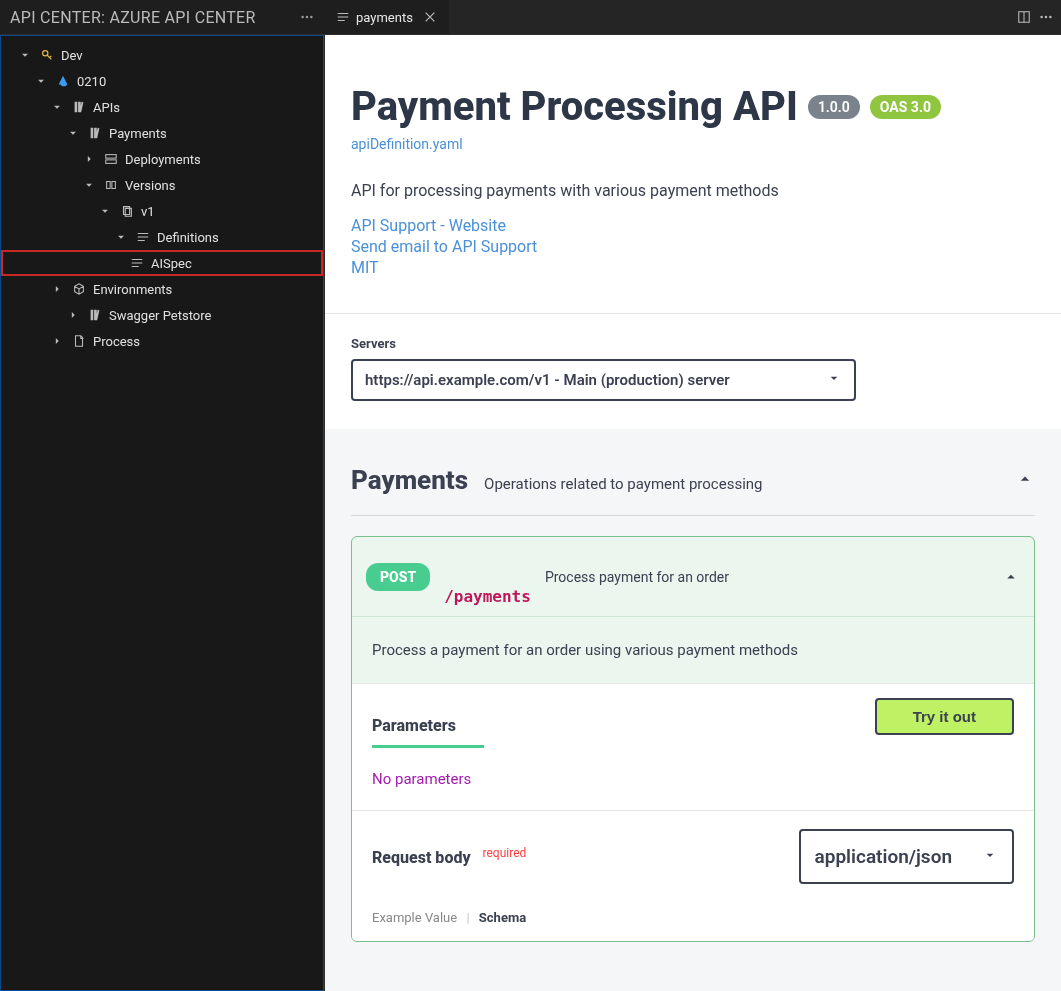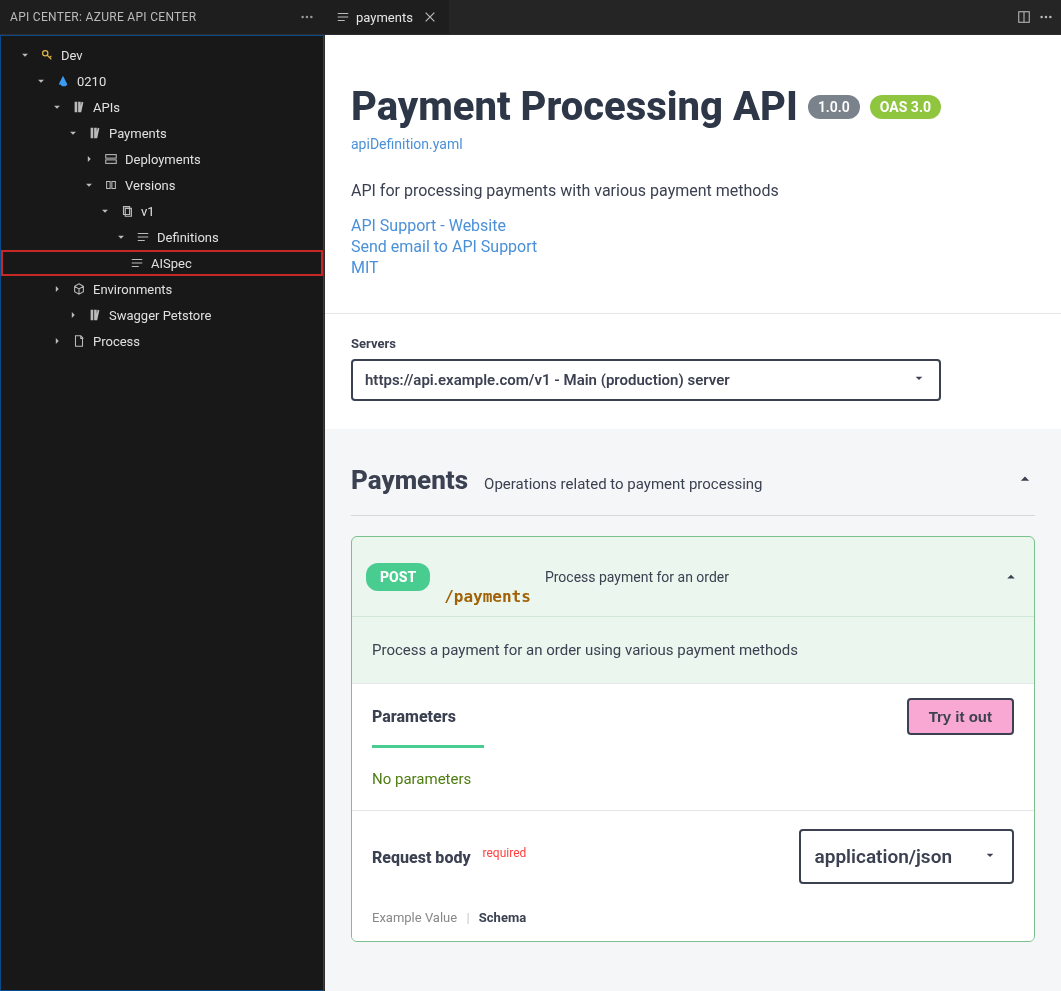--- a/index.html
+++ b/index.html
@@ -1,21 +1,21 @@
 <!DOCTYPE html>
 <html><head>
 <meta charset="utf-8">
 <style>
   * { box-sizing: border-box; margin: 0; padding: 0; }
   html, body { height: 100%; font-family: -apple-system, BlinkMacSystemFont, "Segoe UI", Roboto, Helvetica, Arial, sans-serif; }
   body { display: flex; flex-direction: column; background: #1e1e1e; color: #ccc; width: 1061px; height: 991px; overflow: hidden; }
 
   
   .topbar { display: flex; align-items: stretch; height: 35px; background: #1e1e1e; border-bottom: 1px solid #2d2d2d; }
-  .panel-title-bar { width: 324px; display: flex; align-items: center; padding: 0 10px; color: #bbb; font-size: 12px; }
+  .panel-title-bar { width: 324px; display: flex; align-items: center; padding: 0 10px; color: #bbb; font-size: 16px; }
   .panel-title-bar .title { text-transform: uppercase; letter-spacing: .3px; }
   .panel-title-bar .ellipsis { margin-left: auto; color: #999; }
 
   .tab-strip { flex: 1; display: flex; align-items: stretch; background: #252526; position: relative; }
   .tab { display: flex; align-items: center; gap: 6px; padding: 0 12px; background: #1e1e1e; color: #e6e6e6; font-size: 13px; border-right: 1px solid #252526; }
   .tab .tab-icon { color: #bbb; }
   .tab .close-icon { color: #bbb; font-size: 14px; margin-left: 4px; }
   .tab-actions { margin-left: auto; display: flex; align-items: center; gap: 8px; padding: 0 8px; color: #bbb; }
 
   
@@ -44,44 +44,44 @@
   .oas-badge { background: #90c53f; color: #fff; font-size: 14px; padding: 4px 10px; border-radius: 14px; font-weight: 700; }
   .api-file { color: #4a90d9; font-size: 14px; margin-top: 6px; display: inline-block; }
   .api-desc { color: #3b4151; font-size: 16px; margin-top: 28px; }
   .api-link { color: #4a90d9; font-size: 16px; margin-top: 16px; display: block; }
   .api-link + .api-link { margin-top: 2px; }
 
   .section-divider { height: 1px; background: #e6e7ea; }
 
   .servers-section { padding: 22px 26px 28px 26px; background: #fff; }
   .servers-label { font-size: 13px; font-weight: 700; color: #3b4151; margin-bottom: 8px; }
-  .server-select { border: 2px solid #3b4151; border-radius: 4px; height: 42px; display: flex; align-items: center; justify-content: space-between; padding: 0 12px; width: 590px; color: #3b4151; font-size: 15px; font-weight: 600; background: #fff; }
+  .server-select { border: 2px solid #3b4151; border-radius: 4px; height: 42px; display: flex; align-items: center; justify-content: space-between; padding: 0 12px; width: 505px; color: #3b4151; font-size: 15px; font-weight: 600; background: #fff; }
   .server-select .chev-down { margin-left: 10px; }
 
   .tag-section { padding: 36px 26px 0 26px; background: #f5f6f7; }
   .tag-header { display: flex; align-items: baseline; gap: 16px; padding-bottom: 20px; border-bottom: 1px solid #d8d8d8; position: relative; }
   .tag-name { font-size: 26px; font-weight: 800; color: #3b4151; }
   .tag-desc { color: #3b4151; font-size: 15px; }
   .tag-chevron { margin-left: auto; font-size: 20px; color: #3b4151; }
 
   .op-block { margin: 20px 0 0 0; border: 1px solid #7cc08d; border-radius: 6px; background: #eaf6ee; overflow: hidden; }
   .op-summary { display: flex; align-items: center; gap: 14px; padding: 10px 14px; }
   .method-badge { background: #49cc90; color: #fff; font-weight: 800; padding: 6px 14px; border-radius: 12px; font-size: 14px; }
-  .op-path { font-family: ui-monospace, SFMono-Regular, Menlo, Consolas, monospace; font-size: 16px; font-weight: 700; color: #a16207; margin-top: 40px; }
+  .op-path { font-family: ui-monospace, SFMono-Regular, Menlo, Consolas, monospace; font-size: 16px; font-weight: 700; color: #be185d; margin-top: 40px; }
   .op-title { font-size: 14px; color: #3b4151; }
   .op-chevron { margin-left: auto; font-size: 18px; color: #3b4151; }
   .op-divider { height: 1px; background: #cfe8d6; }
   .op-desc { padding: 24px 20px; color: #3b4151; font-size: 15px; }
 
   .param-section { background: #fff; border-top: 1px solid #e6e7ea; }
-  .param-head { display: flex; align-items: center; justify-content: space-between; padding: 14px 20px 0 20px; gap: 12px; }
+  .param-head { display: flex; align-items: flex-end; justify-content: space-between; padding: 14px 20px 0 20px; gap: 12px; }
   .param-title { font-size: 16px; font-weight: 800; color: #3b4151; position: relative; }
   .param-underline { height: 3px; width: 112px; background: #49cc90; margin: 10px 0 0 20px; }
-  .try-btn { border: 2px solid #3b4151; background: #f9a8d4; color: #3b4151; font-size: 15px; font-weight: 700; padding: 8px 20px; border-radius: 4px; }
-  .no-params { padding: 22px 20px; color: #4d7c0f; font-size: 15px; }
+  .try-btn { border: 2px solid #3b4151; background: #bef264; color: #3b4151; font-size: 15px; font-weight: 700; padding: 8px 36px; border-radius: 4px; }
+  .no-params { padding: 22px 20px; color: #a21caf; font-size: 15px; }
 
   .reqbody-section { background: #fff; border-top: 1px solid #e6e7ea; padding: 18px 20px 16px 20px; display: flex; align-items: center; }
   .reqbody-label { font-size: 16px; font-weight: 800; color: #3b4151; }
   .required-tag { color: #ff4040; font-size: 12px; margin-left: 8px; vertical-align: super; font-weight: 400; }
   .content-select { margin-left: auto; border: 2px solid #3b4151; border-radius: 4px; height: 55px; display: flex; align-items: center; padding: 0 14px; font-size: 19px; font-weight: 600; color: #3b4151; gap: 30px; }
 
   .schema-tabs { background: #fff; padding: 10px 20px 16px 20px; font-size: 13px; color: #888; }
   .schema-tabs .tab-divider { color: #c8c8c8; margin: 0 6px; }
   .schema-tabs .tab-schema { color: #3b4151; font-weight: 700; }
 

